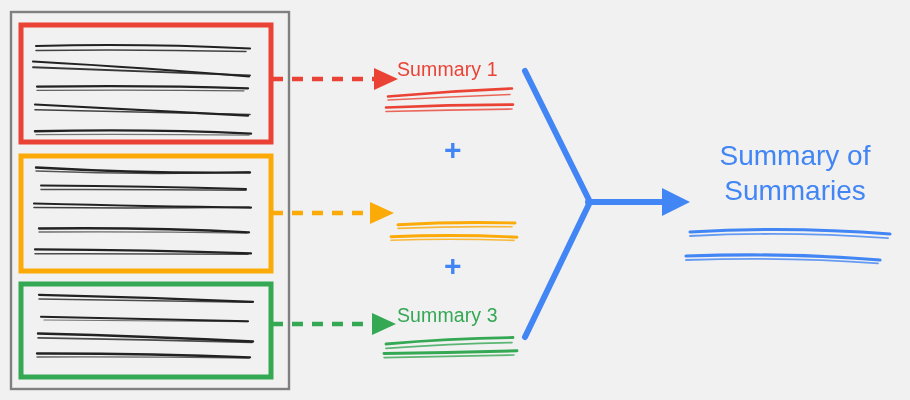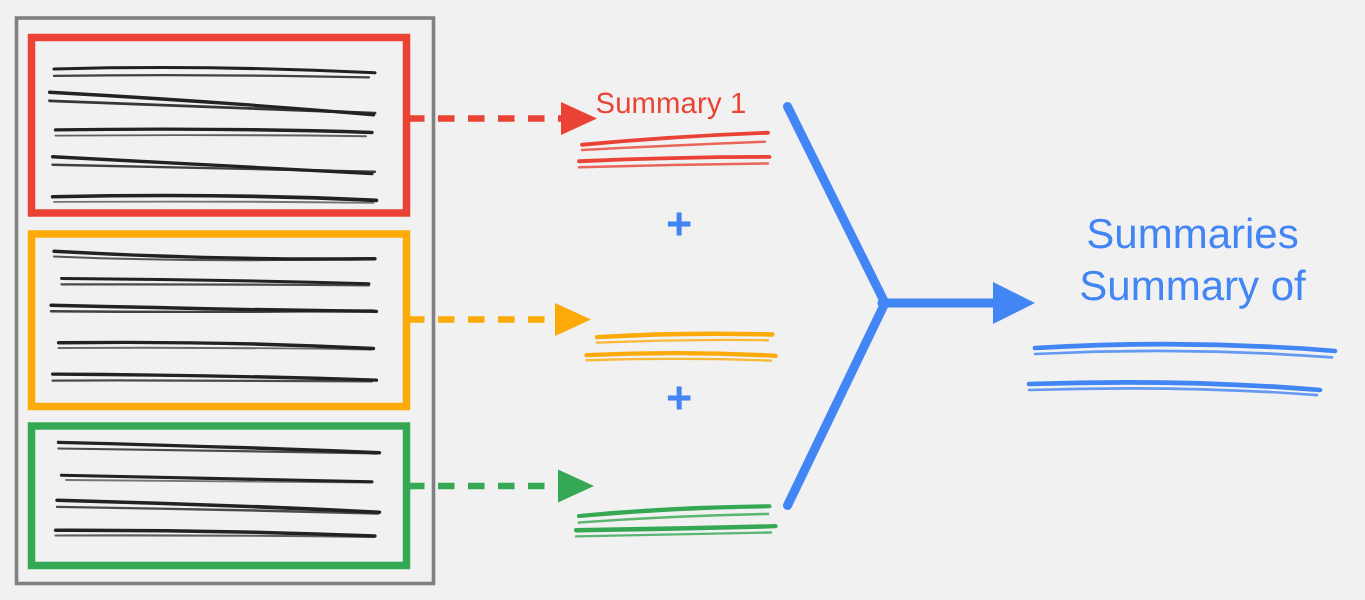--- a/index.html
+++ b/index.html
@@ -142,23 +142,24 @@
       <path d="M690 236 Q 790 231 888 238.2" stroke-width="1.8" opacity=".8"></path>
       <path d="M686 256 Q 790 252.5 880 260" stroke-width="3.1"></path>
       <path d="M686 260 Q 790 256.6 878 263.4" stroke-width="1.8" opacity=".8"></path>
     </g>
 
   </svg>
 
   <div class="lbl sum-label s1">Summary 1</div>
 
 
+  <div class="lbl sum-label s3">Summary 3</div>
 
   <div class="plus plus1">+</div>
 
   <div class="plus plus2">+</div>
 
   <div class="lbl final">
+    <span class="ln">Summary of</span>
     <span class="ln">Summaries</span>
-    <span class="ln">Summary of</span>
   </div>
 
 </div>
 
 </body></html>

